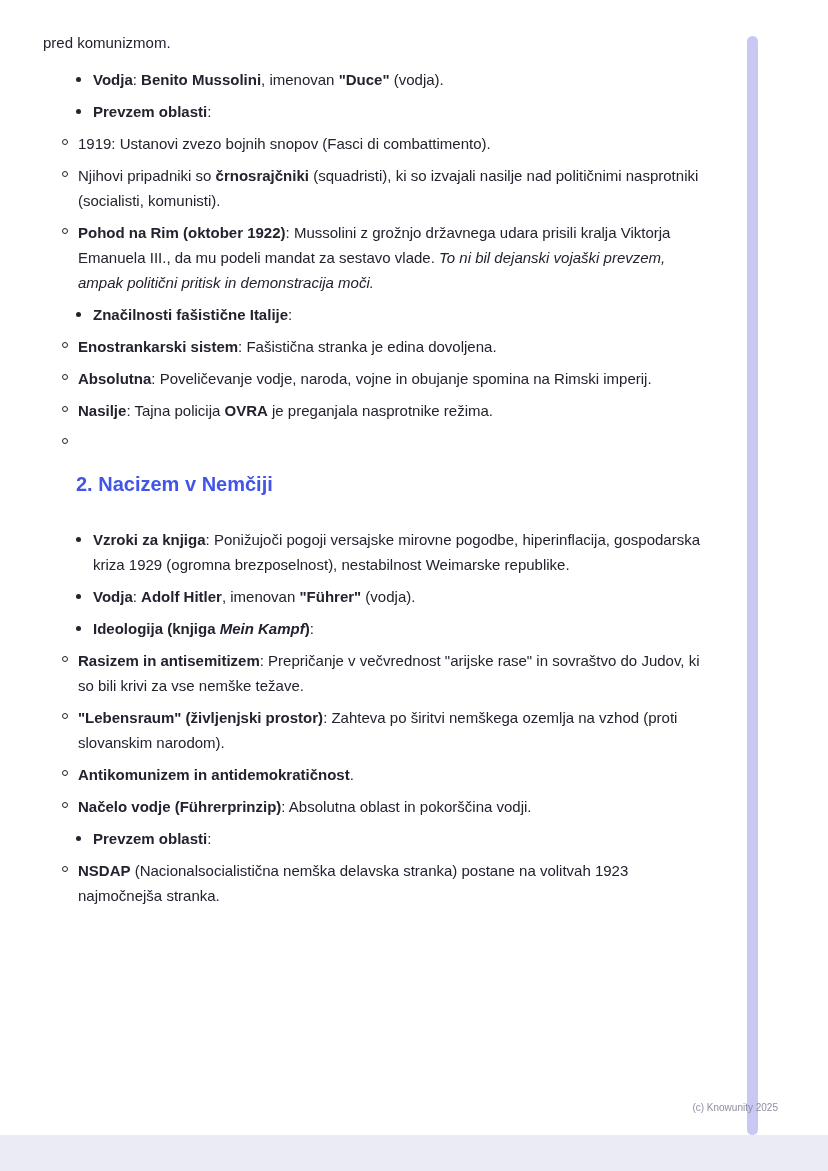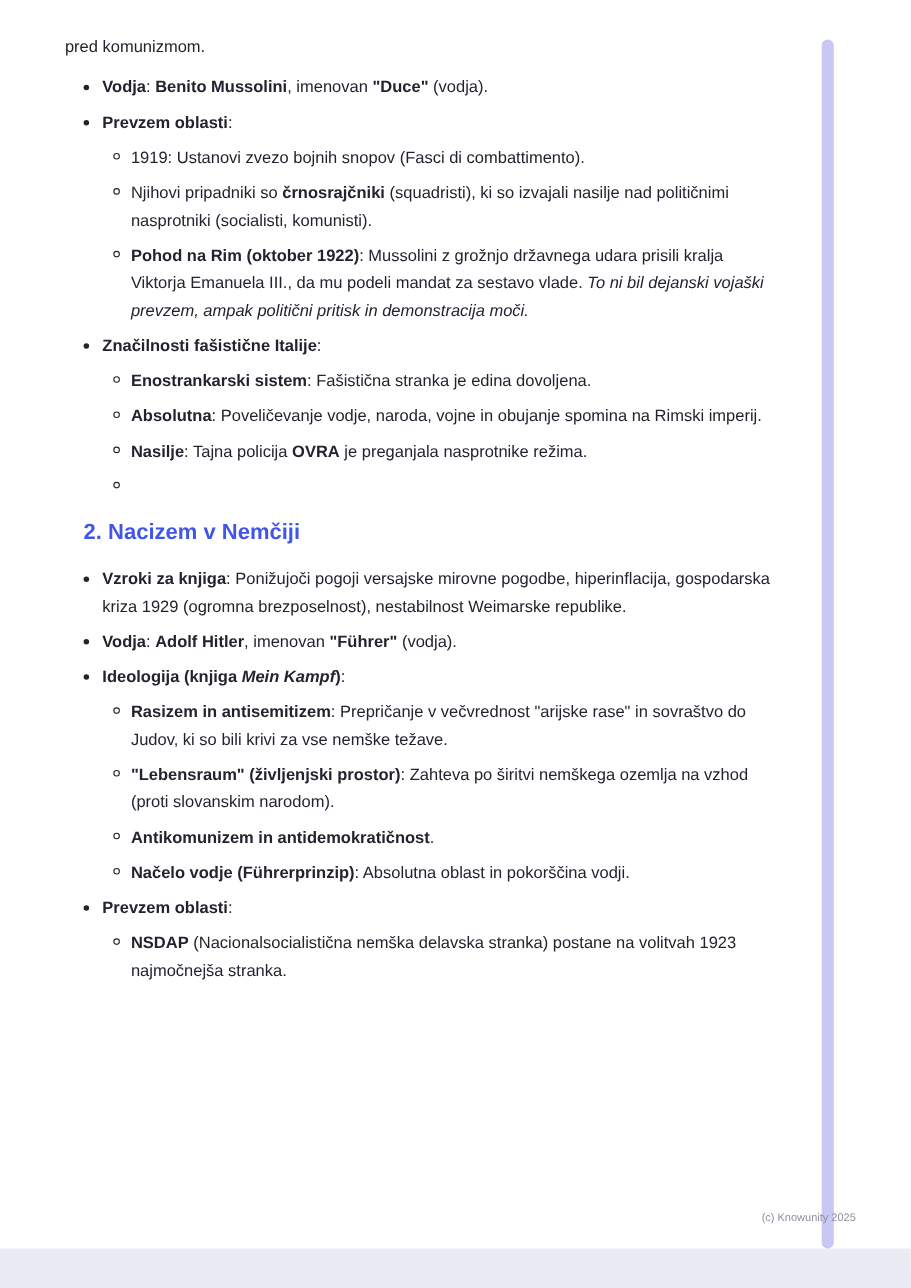--- a/index.html
+++ b/index.html
@@ -23,29 +23,29 @@
     width:828px;height:1135px;
     background:var(--page-bg);
   }
   .content{padding:30px 118px 0 0;}
   .row{
     display:flex;align-items:flex-start;
     margin-bottom:7px;
     font-size:15px;line-height:25px;color:var(--text);
   }
   .level1{padding-left:76px;margin-top:5px;}
-  .level2{padding-left:103px;}
-  .plain{padding-left:59px;margin-bottom:12px;}
+  .level2{padding-left:62px;}
+  .plain{padding-left:43px;margin-bottom:12px;}
   .marker{flex:none;border-radius:50%;}
   .disc{width:5px;height:5px;background:var(--text);margin:10px 12px 0 0;}
   .circle{width:6px;height:6px;border:1.5px solid var(--text);background:transparent;margin:8px 10px 0 0;}
   .section-heading{
     font-size:20px;font-weight:700;line-height:28px;
     color:var(--accent);
-    padding-left:76px;margin:26px 0 16px 0;
+    padding-left:76px;margin:26px 0 29px 0;
   }
   .b{font-weight:700;}
   .i{font-style:italic;}
   .bi{font-weight:700;font-style:italic;}
   .scrollbar{
     position:absolute;top:36px;right:70px;
     width:11px;height:1099px;border-radius:8px;
     background:var(--scrollbar);
     z-index:2;
   }

